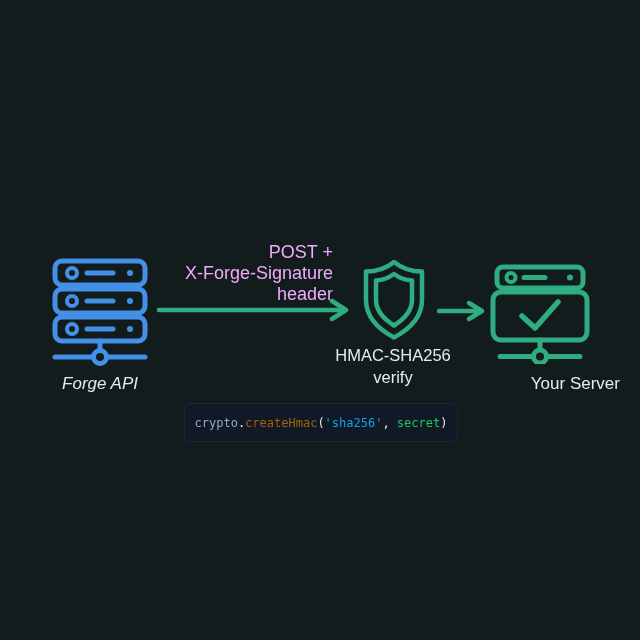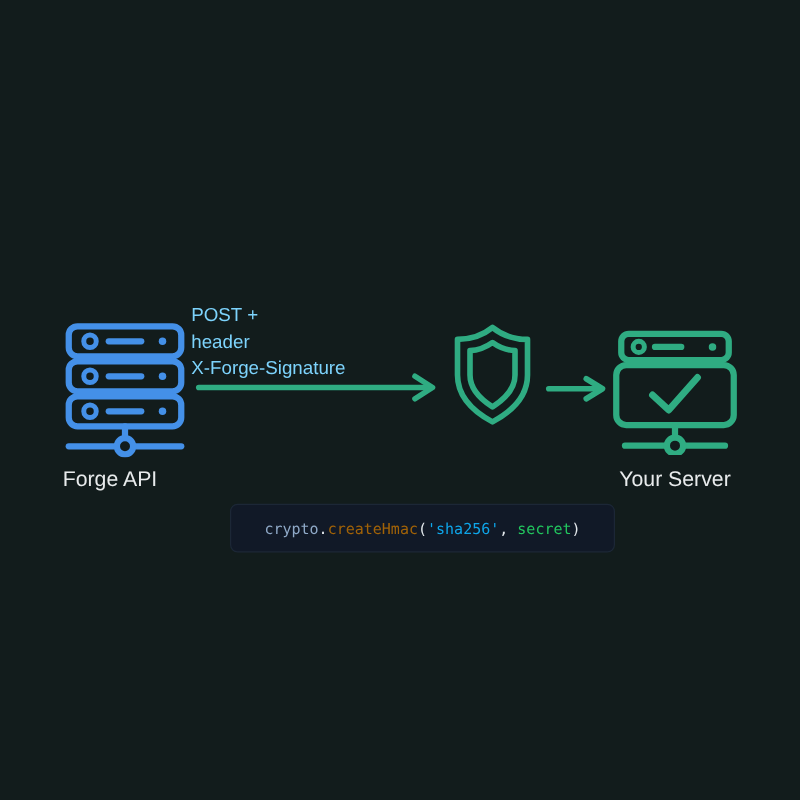--- a/index.html
+++ b/index.html
@@ -16,36 +16,36 @@
     overflow: hidden;
   }
   .abs { position: absolute; }
   .label {
     color: #e8ebec;
     text-align: center;
     font-size: 17px;
     line-height: 22px;
   }
   .arrow-label {
-    color: #7dd3fc;
-    text-align: left;
-    font-size: 15px;
+    color: #f0abfc;
+    text-align: right;
+    font-size: 18px;
     line-height: 21px;
   }
   .shield-label {
     color: #e8ebec;
     text-align: center;
     font-size: 16.5px;
     line-height: 22px;
   }
   .code-box {
     position: absolute;
     left: 184px;
     top: 403px;
-    width: 308px;
+    width: 274px;
     height: 39px;
     background: #111927;
     border: 1px solid #1c2736;
     border-radius: 6px;
     box-sizing: border-box;
     display: flex;
     align-items: center;
     justify-content: center;
     font-family: "DejaVu Sans Mono", "Liberation Mono", monospace;
     font-size: 12px;
@@ -75,59 +75,61 @@
       <line x1="37" y1="47" x2="63" y2="47"></line>
       <line x1="37" y1="75" x2="63" y2="75"></line>
       <circle cx="80" cy="19" r="3" fill="#4490e8" stroke="none"></circle>
       <circle cx="80" cy="47" r="3" fill="#4490e8" stroke="none"></circle>
       <circle cx="80" cy="75" r="3" fill="#4490e8" stroke="none"></circle>
       <line x1="50" y1="87" x2="50" y2="97"></line>
       <line x1="5" y1="103" x2="95" y2="103"></line>
       <circle cx="50" cy="103" r="6.5" fill="#121c1c"></circle>
     </svg>
   </div>
-  <div class="abs label" style="left:8px; top:373px; width:160px;">Forge API</div>
+  <div class="abs label" style="left:20px; top:373px; width:160px;font-style:italic;">Forge API</div>
 
   <div class="abs arrow-label" style="left:153px; top:242px; width:180px;">
     <div>POST +</div>
+    <div>X-Forge-Signature</div>
     <div>header</div>
-    <div>X-Forge-Signature</div>
   </div>
 
   <svg class="abs" style="left:156px; top:298px;" width="194" height="24" viewBox="0 0 194 24" fill="none" stroke="#2fac82" stroke-width="4.5" stroke-linecap="round" stroke-linejoin="round">
     <line x1="3" y1="12" x2="186" y2="12"></line>
     <path d="M176 3 L190 12 L176 21"></path>
   </svg>
 
   <div class="abs" style="left:356px; top:258px;">
     <svg width="76" height="84" viewBox="0 0 76 84" fill="none" stroke="#2fac82" stroke-width="4.5" stroke-linecap="round" stroke-linejoin="round">
       <path d="M38 4 C46 10.5 56 13.5 66 13.5 L66 42 C66 60 52 72 38 79.5 C24 72 10 60 10 42 L10 13.5 C20 13.5 30 10.5 38 4 Z"></path>
       <path d="M38 16 C44 20.3 50 22.3 56 22.5 L56 42 C56 54 47 61.8 38 67.5 C29 61.8 20 54 20 42 L20 22.5 C26 22.3 32 20.3 38 16 Z"></path>
     </svg>
   </div>
   <div class="abs shield-label" style="left:313px; top:344px; width:160px;">
+    <div>HMAC-SHA256</div>
+    <div>verify</div>
   </div>
 
   <svg class="abs" style="left:436px; top:299px;" width="50" height="24" viewBox="0 0 50 24" fill="none" stroke="#2fac82" stroke-width="4.5" stroke-linecap="round" stroke-linejoin="round">
     <line x1="3" y1="12" x2="43" y2="12"></line>
     <path d="M33 4 L46 12 L33 20"></path>
   </svg>
 
   <div class="abs" style="left:490px; top:260px;">
     <svg width="100" height="104" viewBox="0 0 100 104" fill="none" stroke="#2fac82" stroke-width="5" stroke-linecap="round" stroke-linejoin="round">
       <rect x="7" y="7" width="86" height="21" rx="6"></rect>
       <circle cx="21" cy="17.5" r="4.5" stroke-width="4"></circle>
       <line x1="34" y1="17.5" x2="55" y2="17.5"></line>
       <circle cx="80" cy="17.5" r="3" fill="#2fac82" stroke="none"></circle>
       <rect x="3" y="32" width="94" height="48" rx="8"></rect>
       <path d="M32 56 L45 68 L68 42" stroke-width="5.5"></path>
       <line x1="50" y1="80" x2="50" y2="90"></line>
       <line x1="10" y1="96.5" x2="90" y2="96.5"></line>
       <circle cx="50" cy="96.5" r="6.5" fill="#121c1c"></circle>
     </svg>
   </div>
-  <div class="abs label" style="left:460px; top:373px; width:160px;">Your Server</div>
+  <div class="abs label" style="left:460px; top:373px; width:160px;text-align:right;">Your Server</div>
 
   <div class="code-box">
     <span class="tok-obj">crypto</span><span class="tok-punct">.</span><span class="tok-fn">createHmac</span><span class="tok-punct">(</span><span class="tok-str">'sha256'</span><span class="tok-punct">, </span><span class="tok-var">secret</span><span class="tok-punct">)</span>
   </div>
 
 </div>
 
 </body></html>

